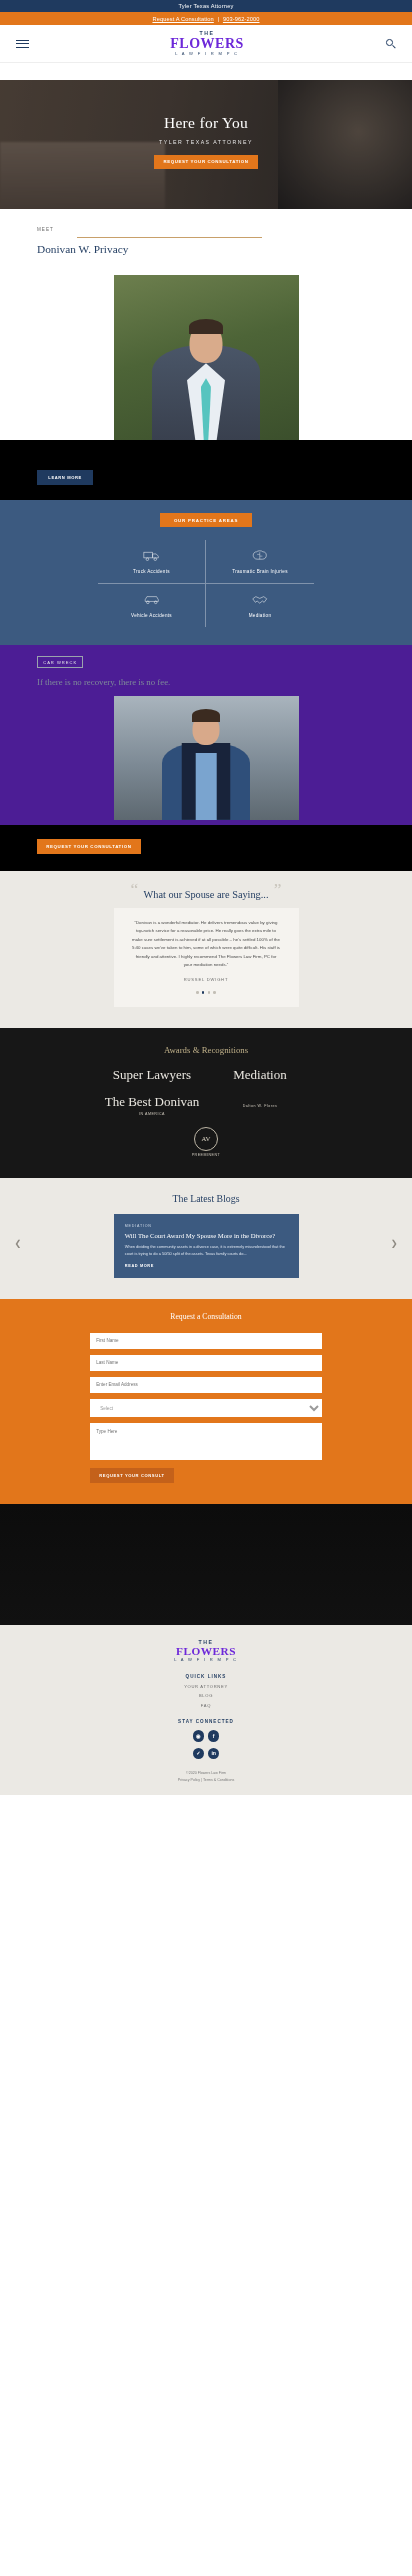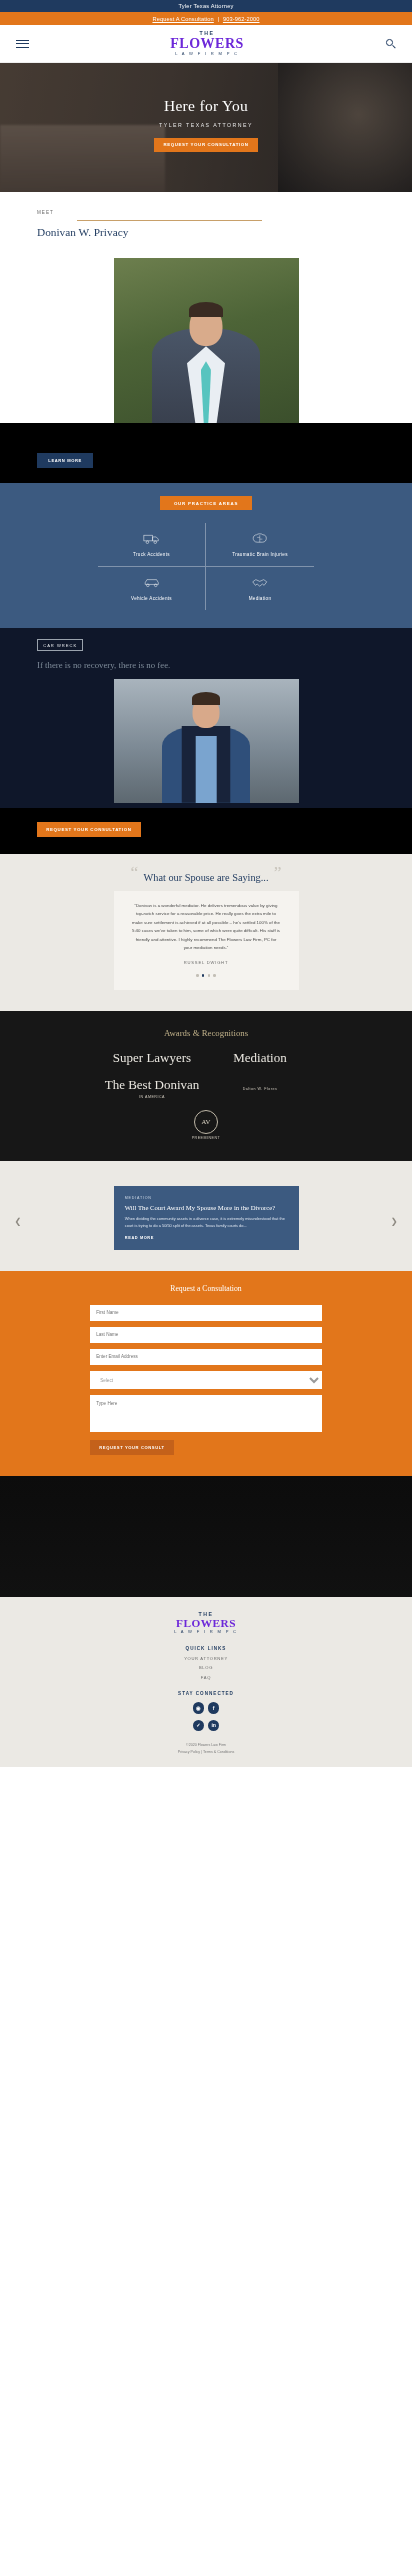--- a/index.html
+++ b/index.html
@@ -59,20 +59,21 @@
   .searchicon .hdl {
     position:absolute; width:3.6px;height:1px;background:#1f3a5f;transform:rotate(45deg);top:7.7px;left:6.7px;
   }
 
   
   .hero {
     height: 129px;
     position: relative;
     overflow: hidden;
     background: linear-gradient(100deg,#6f5a46 0%,#5b4b3c 40%,#2d2721 100%);
+    margin-top: 17px;
   }
   .hero .blurfig {
     position:absolute; width: 134px; height: 129px; right: 0; top: 0;
     background: radial-gradient(ellipse at 60% 40%, #7d6b58 0%, #3c332a 70%, #221d18 100%);
     filter: blur(0.5px);
   }
   .hero .deskL {
     position:absolute; left:0; top:62px; width:165px;height:67px;
     background: linear-gradient(180deg,#9c8570 0%,#6a5747 100%);
     filter: blur(1px); opacity:.85;
@@ -157,21 +158,21 @@
   }
   .pcell {
     padding: 9.3px 5.2px; color:#fff; font-size: 4.6px; letter-spacing:0.3px;
     display:flex; flex-direction:column; align-items:center; gap:6.2px;
   }
   .pcell:nth-child(1), .pcell:nth-child(2) { border-bottom: 0.5px solid rgba(255,255,255,.35); }
   .pcell:nth-child(1), .pcell:nth-child(3) { border-right: 0.5px solid rgba(255,255,255,.35); }
   .picon { width: 17.5px; height: 13.4px; opacity: .9; }
 
   
-  .wreck { background:#0f172a; padding: 11.3px 0 5.2px; }
+  .wreck { background:#4c1d95; padding: 11.3px 0 5.2px; }
   .wreck .lbl {
     display:inline-block; margin-left: 37px; border:0.5px solid #9aa3ad; color:#e5e7ea;
     font-size: 4.1px; letter-spacing: 1px; padding: 2.6px 5.2px;
   }
   .wreck h3 {
     font-family:"Liberation Serif",serif; color:#7e8b99; font-size: 8.8px;
     font-weight:400; margin: 8.2px 0 0 37px;
   }
   .wreck-photo {
     width: 185px; height: 124px; margin: 9.3px auto 0;
@@ -436,20 +437,21 @@
       <div class="b2">Dalton W. Flores</div>
     </div>
     <div class="badge" style="grid-column:1 / span 2">
       <div class="circle">AV</div>
       <div class="b2">PREEMINENT</div>
     </div>
   </div>
 </div>
 
 <div class="blogs">
+  <h3>The Latest Blogs</h3>
   <span class="arrow l">❮</span>
   <span class="arrow r">❯</span>
   <div class="bcard">
     <div class="cat">MEDIATION</div>
     <h4>Will The Court Award My Spouse More in the Divorce?</h4>
     <p>When dividing the community assets in a divorce case, it is extremely misunderstood that the court is trying to do a 50/50 split of the assets. Texas family courts do...</p>
     <div class="more">READ MORE</div>
   </div>
 </div>
 

